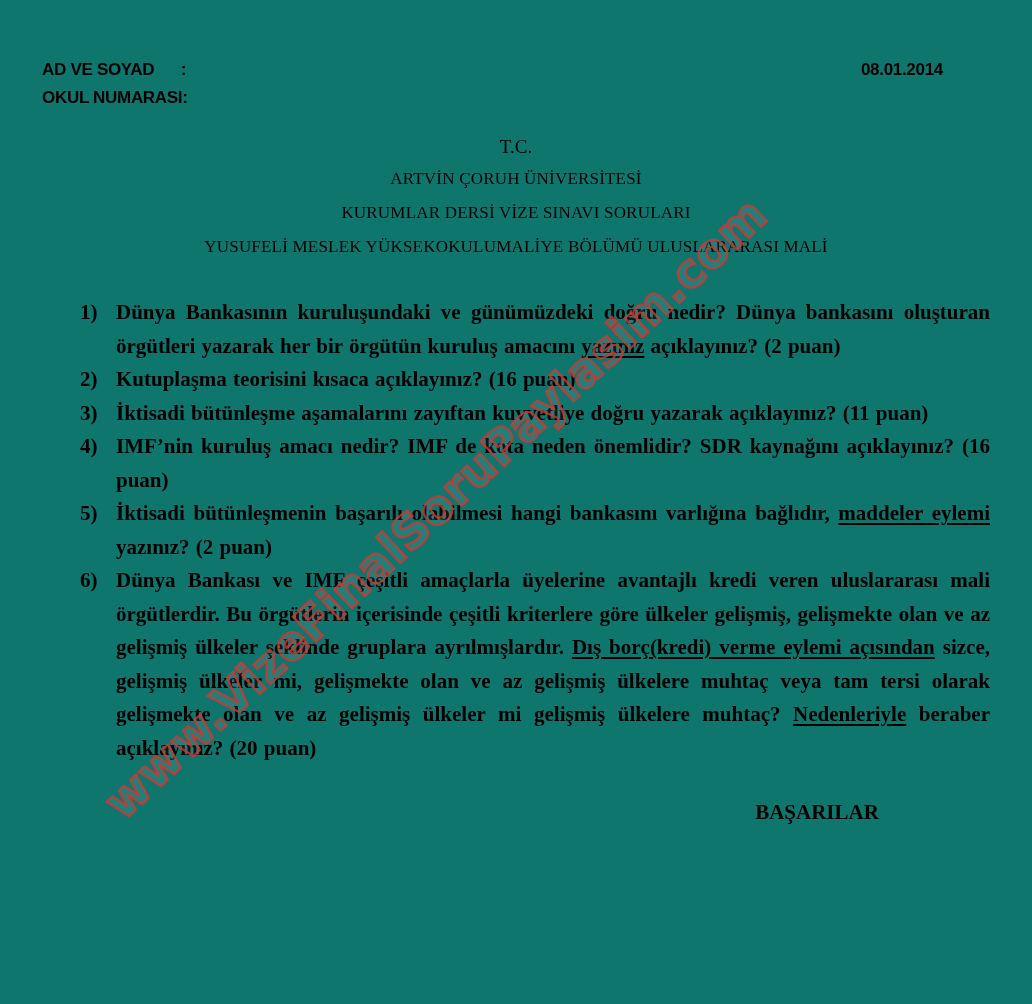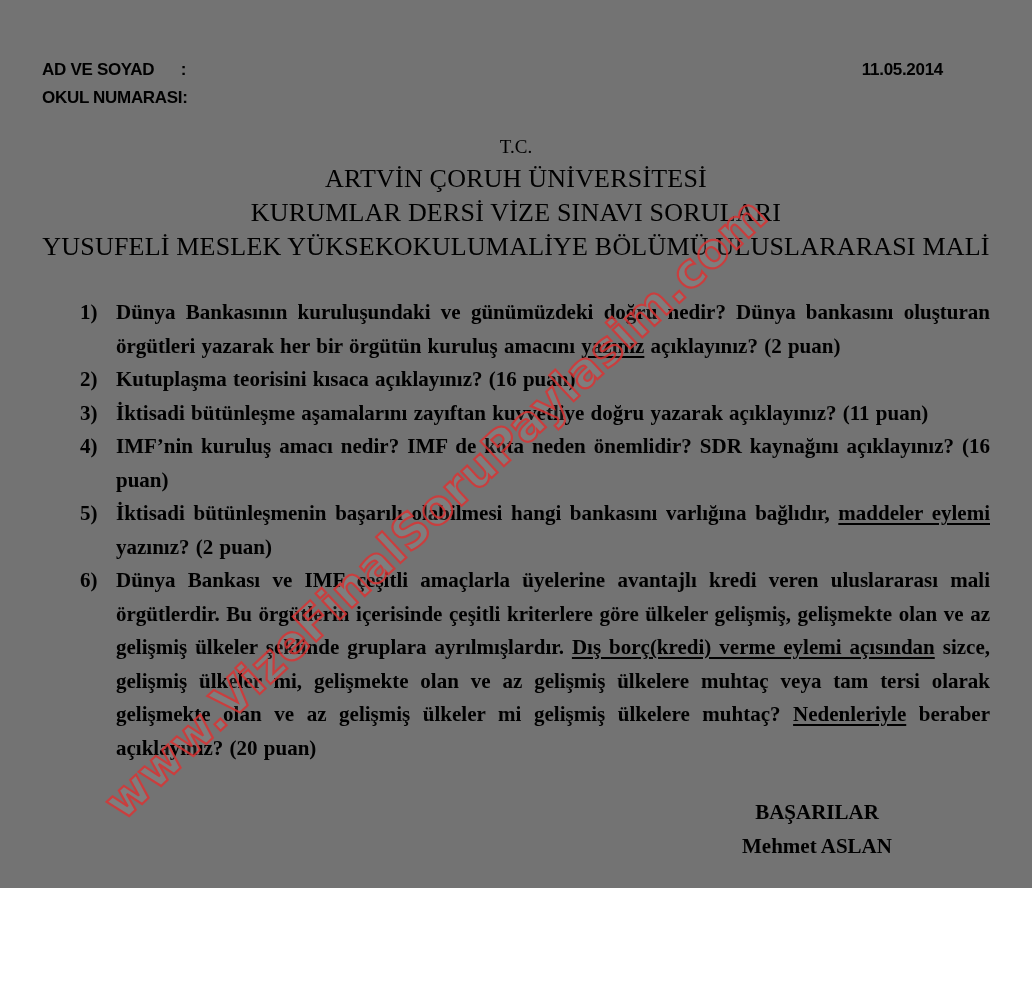--- a/index.html
+++ b/index.html
@@ -3,22 +3,22 @@
 <meta charset="utf-8">
 <style>
   html, body {
     margin: 0;
     padding: 0;
     background: #ffffff;
   }
   .page {
     position: relative;
     width: 1032px;
-    height: 888px;
-    background: #737373;
+    height: 1004px;
+    background: #0f766e;
     color: #000000;
     overflow: hidden;
     font-family: "Liberation Serif", serif;
   }
   
   .hdr {
     display: flex;
     justify-content: space-between;
     align-items: flex-start;
     padding: 56px 89px 0 42px;
@@ -42,21 +42,21 @@
   .title-block {
     margin-top: 20px;
     text-align: center;
     font-weight: normal;
   }
   .title-tc {
     font-size: 19px;
     line-height: 30px;
   }
   .title-line {
-    font-size: 26px;
+    font-size: 17px;
     line-height: 34px;
     letter-spacing: 0.2px;
   }
   
   .questions {
     margin-top: 32px;
     padding-left: 80px;
     padding-right: 42px;
     font-size: 21px;
     font-weight: bold;
@@ -115,21 +115,21 @@
 </head>
 <body>
 
 <div class="page">
 
   <div class="hdr">
     <div class="hdr-left">
       <div>AD VE SOYAD      :</div>
       <div>OKUL NUMARASI:</div>
     </div>
-    <div class="hdr-date">11.05.2014</div>
+    <div class="hdr-date">08.01.2014</div>
   </div>
 
   <div class="title-block">
     <div class="title-tc">T.C.</div>
     <div class="title-line">ARTVİN ÇORUH ÜNİVERSİTESİ</div>
     <div class="title-line">KURUMLAR DERSİ VİZE SINAVI SORULARI</div>
     <div class="title-line">YUSUFELİ MESLEK YÜKSEKOKULUMALİYE BÖLÜMÜ ULUSLARARASI MALİ</div>
   </div>
 
   <div class="questions" id="questions">
@@ -154,18 +154,17 @@
         <span class="q-text"><span>İktisadi bütünleşmenin başarılı olabilmesi hangi bankasını varlığına bağlıdır, </span><span class="u">maddeler eylemi</span><span> yazınız? (2 puan)</span></span>
       </div>
       <div class="q-row">
         <span class="q-num">6)</span>
         <span class="q-text"><span>Dünya Bankası ve IMF çeşitli amaçlarla üyelerine avantajlı kredi veren uluslararası mali örgütlerdir. Bu örgütlerin içerisinde çeşitli kriterlere göre ülkeler gelişmiş, gelişmekte olan ve az gelişmiş ülkeler şeklinde gruplara ayrılmışlardır. </span><span class="u">Dış borç(kredi) verme eylemi açısından</span><span> sizce, gelişmiş ülkeler mi, gelişmekte olan ve az gelişmiş ülkelere muhtaç veya tam tersi olarak gelişmekte olan ve az gelişmiş ülkeler mi gelişmiş ülkelere muhtaç? </span><span class="u">Nedenleriyle</span><span> beraber açıklayınız? (20 puan)</span></span>
       </div>
     </div>
 
   <div class="closing">
     <div>BAŞARILAR</div>
-    <div>Mehmet ASLAN</div>
   </div>
 
   <div class="watermark" id="watermark" style="-webkit-text-stroke: 2.2px rgb(221, 51, 51); opacity: 0.82;">www.VizeFinalSoruPaylasim.com</div>
 
 </div>
 
 </body></html>

